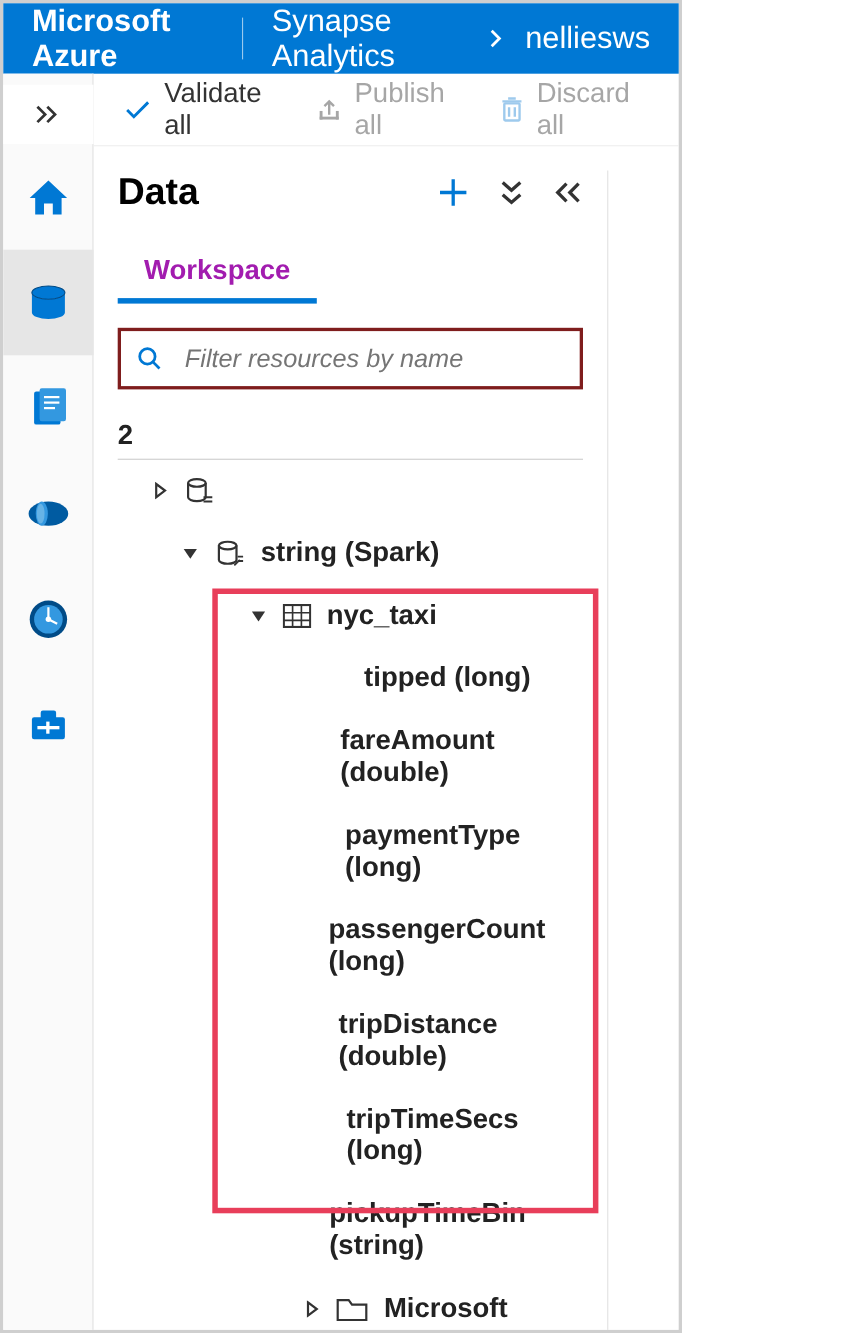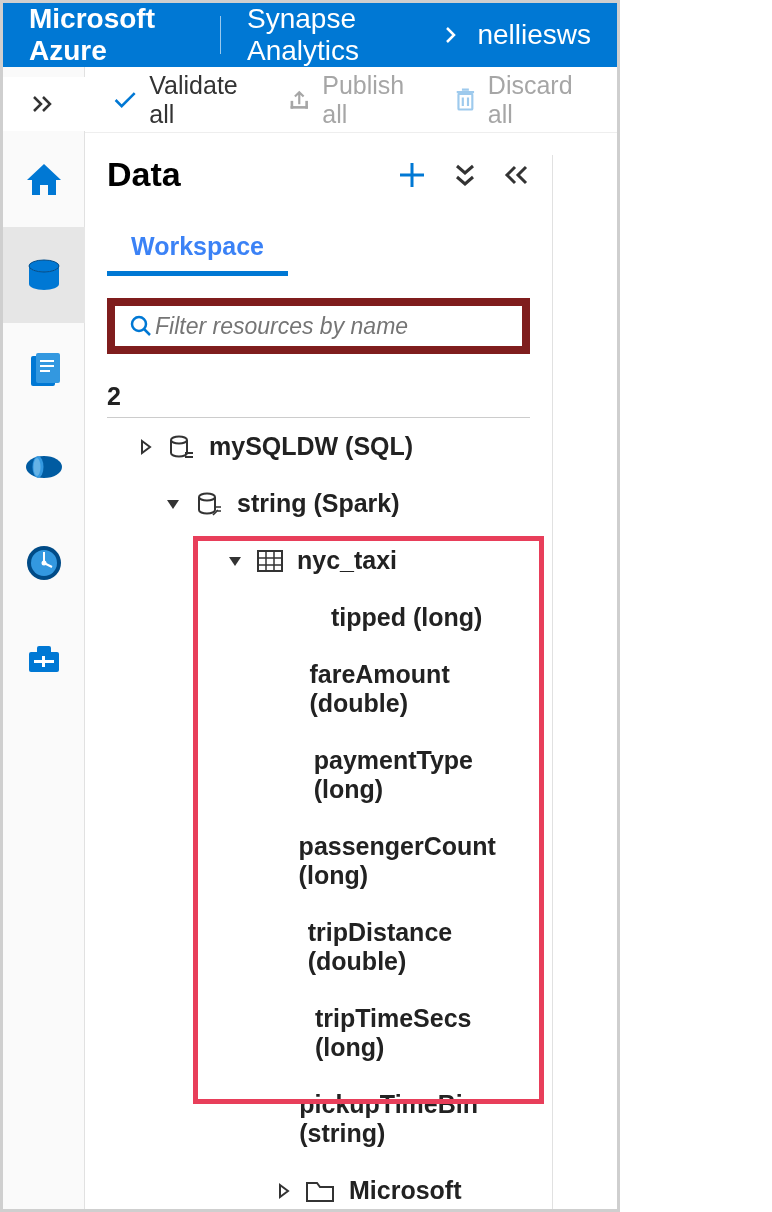--- a/index.html
+++ b/index.html
@@ -19,24 +19,24 @@
   .main { flex: 1; display: flex; flex-direction: column; min-width: 0; }
   .toolbar { height: 66px; display: flex; align-items: center; padding: 0 28px; gap: 34px; border-bottom: 1px solid #eee; font-size: 25px; color: #333; }
   .tool { display: inline-flex; align-items: center; gap: 12px; cursor: pointer; }
   .tool.disabled { color: #a6a6a6; }
   .content { flex: 1; padding: 22px 0 0 0; overflow: hidden; display:flex; }
   .panel { flex:1; padding-left: 22px; border-right: 1px solid #e1e1e1; margin-right: 64px; min-width:0;}
   .panel-head { display: flex; align-items: center; justify-content: space-between; padding-right: 22px; }
   .panel-head h1 { font-size: 34px; font-weight: 700; }
   .head-actions { display: flex; align-items: center; gap: 26px; }
   .tabs { display: flex; margin-top: 28px; font-size: 25px; }
-  .tab { padding: 10px 24px; cursor: pointer; color: #3b82f6; }
+  .tab { padding: 10px 24px; cursor: pointer; color: #a21caf; }
   .tab.active { font-weight: 700; border-bottom: 5px solid #0078d4; }
   .tab:not(.active) { font-weight: 400; margin-left: 70px; }
-  .filter-box { margin: 22px 22px 0 0; border: 8px solid #7f1d1d; height: 56px; display: flex; align-items: center; padding: 0 14px; gap: 2px; }
+  .filter-box { margin: 22px 22px 0 0; border: 3px solid #7f1d1d; height: 56px; display: flex; align-items: center; padding: 0 14px; gap: 20px; }
   .filter-box input { border: none; outline: none; font-size: 23px; font-style: italic; color: #666; flex: 1; background: transparent; }
   .tree { margin-top: 22px; font-size: 25px; color: #222; padding-right: 22px; }
   .dblabel { display: flex; align-items: center; justify-content: space-between; padding: 6px 0; border-bottom: 1px solid #ccc; }
   .dblabel .left { display: flex; align-items: center; gap: 14px; font-weight: 700; }
   .dblabel .count { font-weight: 600; margin-right: 8px; }
   .tree-row { display: flex; align-items: center; gap: 14px; padding: 14px 0; font-weight: bold; }
   .tree-row .indent1 { width: 18px; }
   .tree-row .indent2 { width: 44px; }
   .tree-row .indent3 { width: 106px; }
   .tree-row .indent4 { width: 156px; }
@@ -193,21 +193,20 @@
                     <path d="M3 2 L11 8 L3 14 Z" fill="none" stroke="#333" stroke-width="2"></path>
                   </svg>
                 </span>
               <span>
                   <svg width="28" height="28" viewBox="0 0 28 28">
                     <ellipse cx="12" cy="7" rx="8" ry="3.5" fill="none" stroke="#333" stroke-width="2"></ellipse>
                     <path d="M4 7 L4 20 A8 3.5 0 0 0 20 20 L20 7" fill="none" stroke="#333" stroke-width="2"></path>
                     <path d="M18 20 L26 20 M18 24 L26 24" stroke="#333" stroke-width="1.8"></path>
                   </svg>
                 </span>
-              <span>mySQLDW (SQL)</span>
             </div>
 
             <div class="tree-row bold">
               <span class="indent2"></span>
               <span>
                   <svg width="16" height="16" viewBox="0 0 16 16">
                     <path d="M2 4 L14 4 L8 13 Z" fill="#333"></path>
                   </svg>
                 </span>
               <span>

